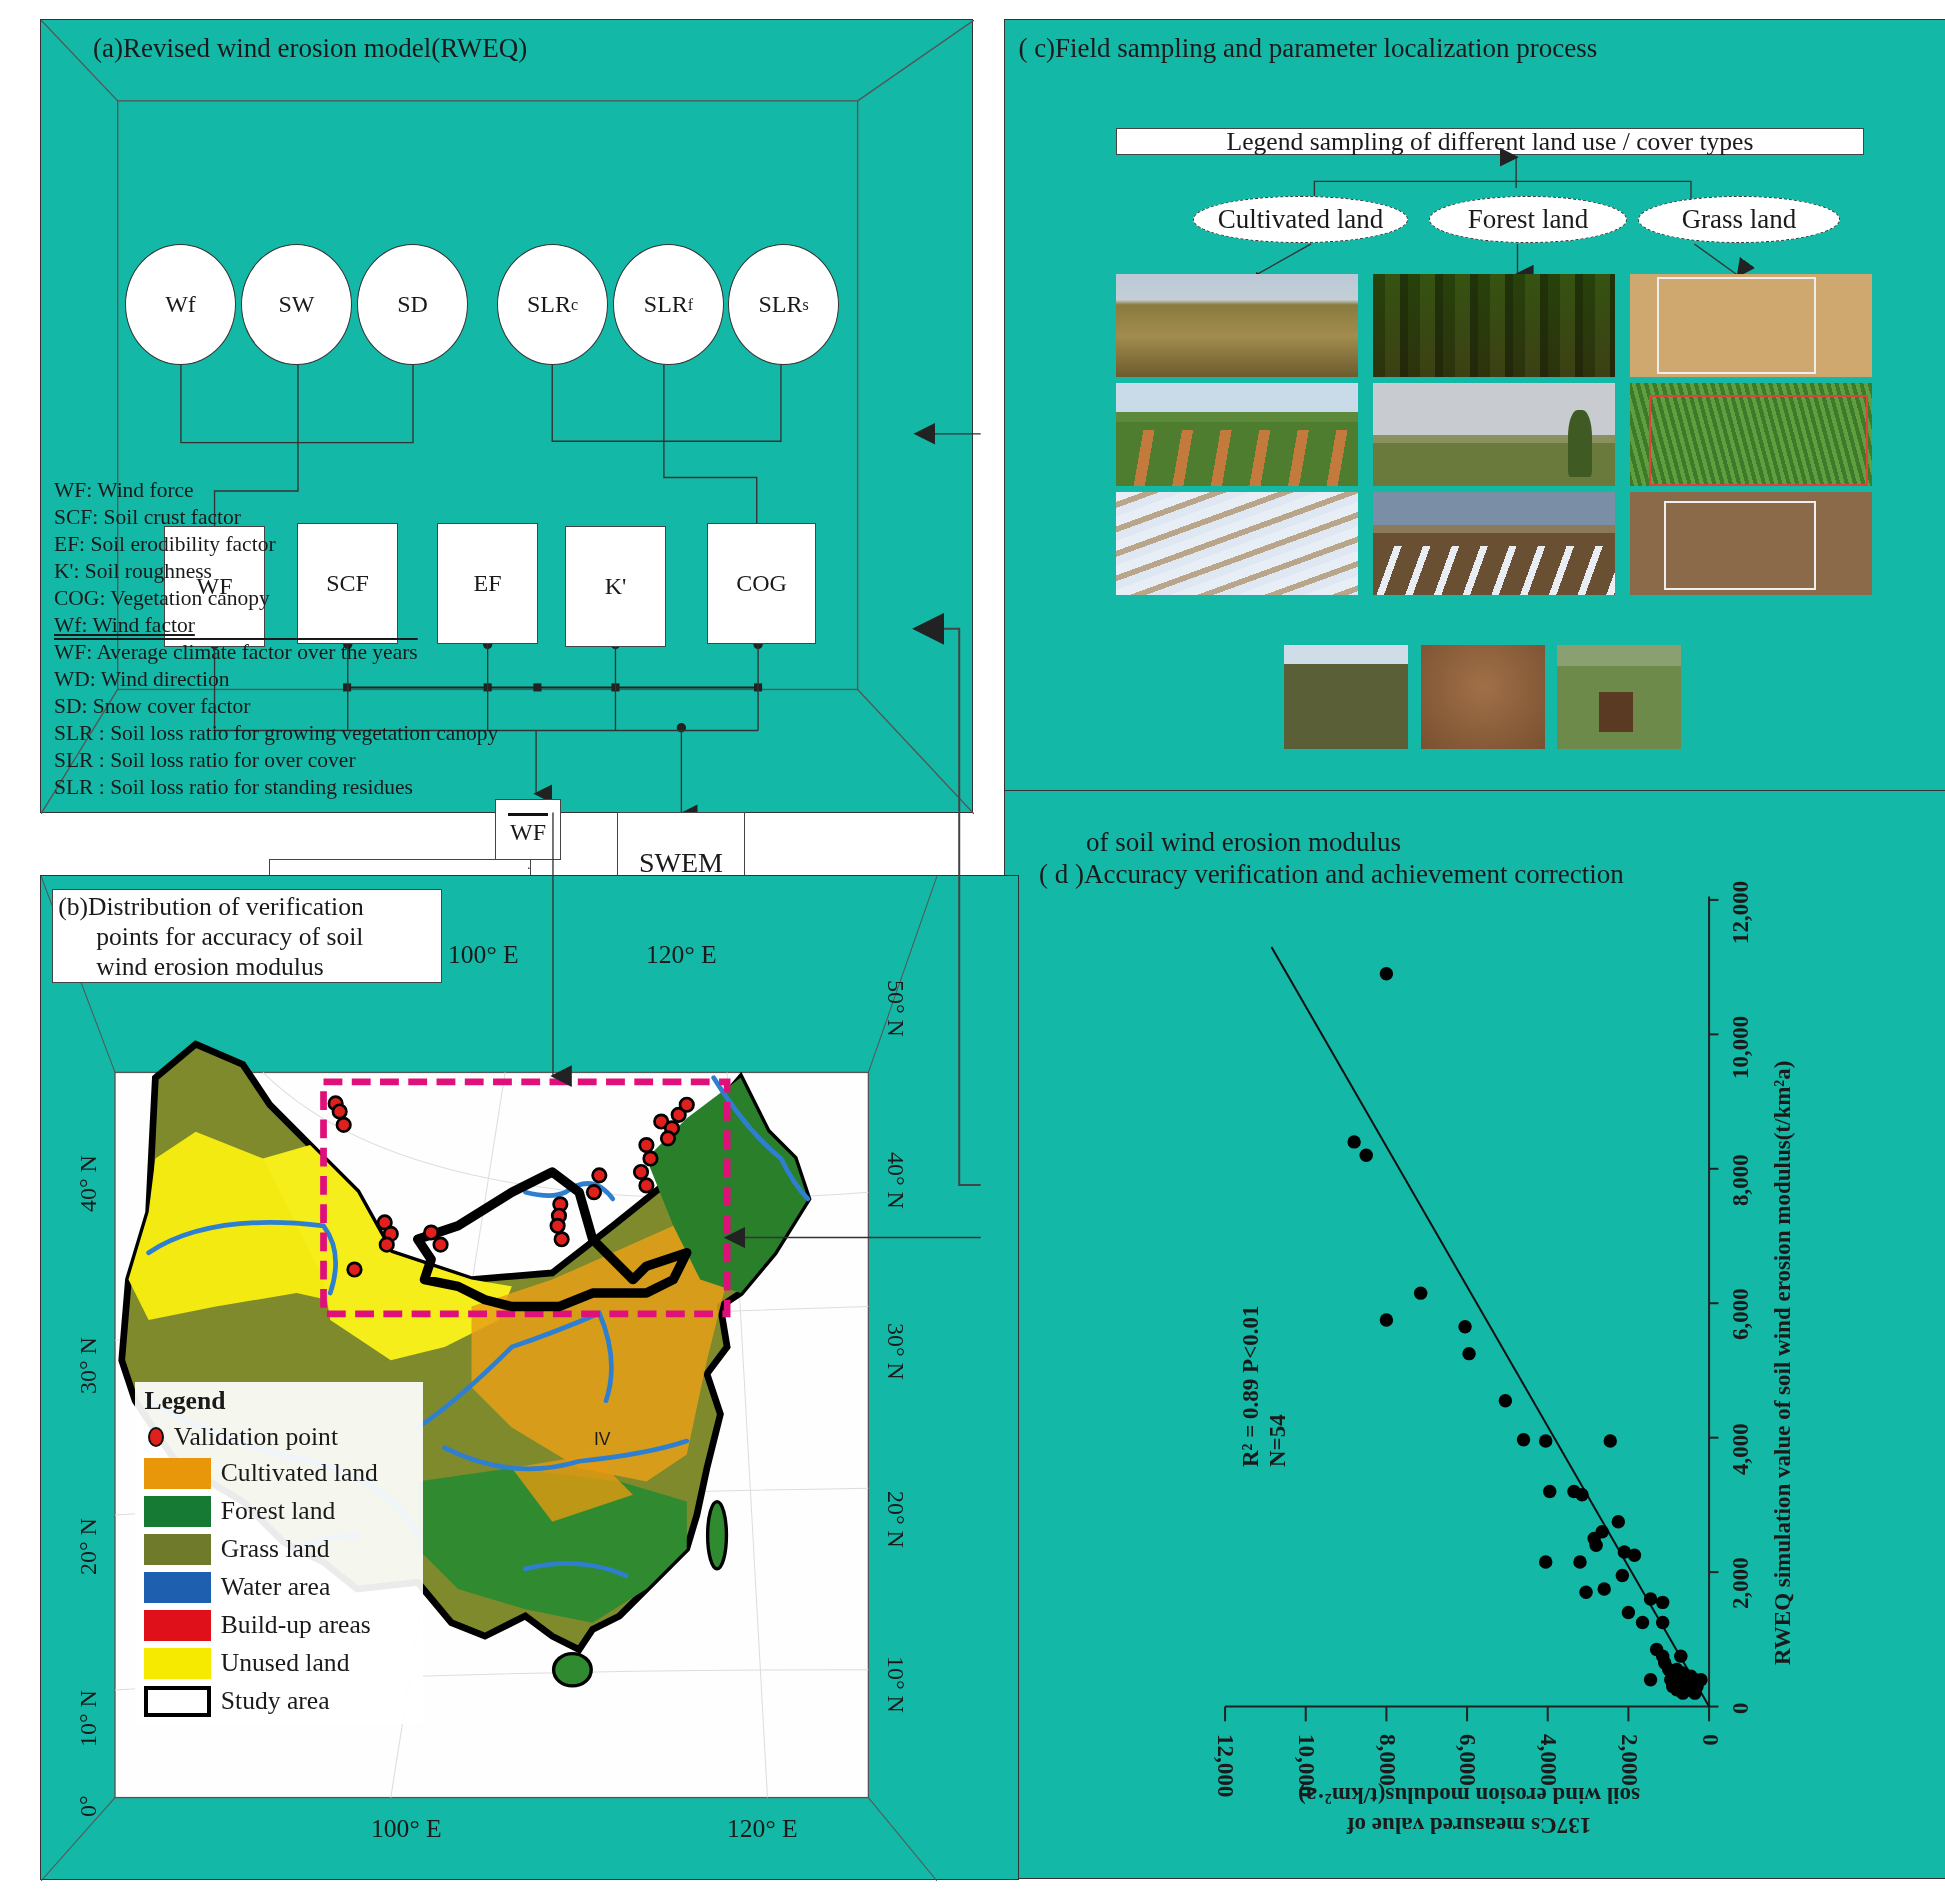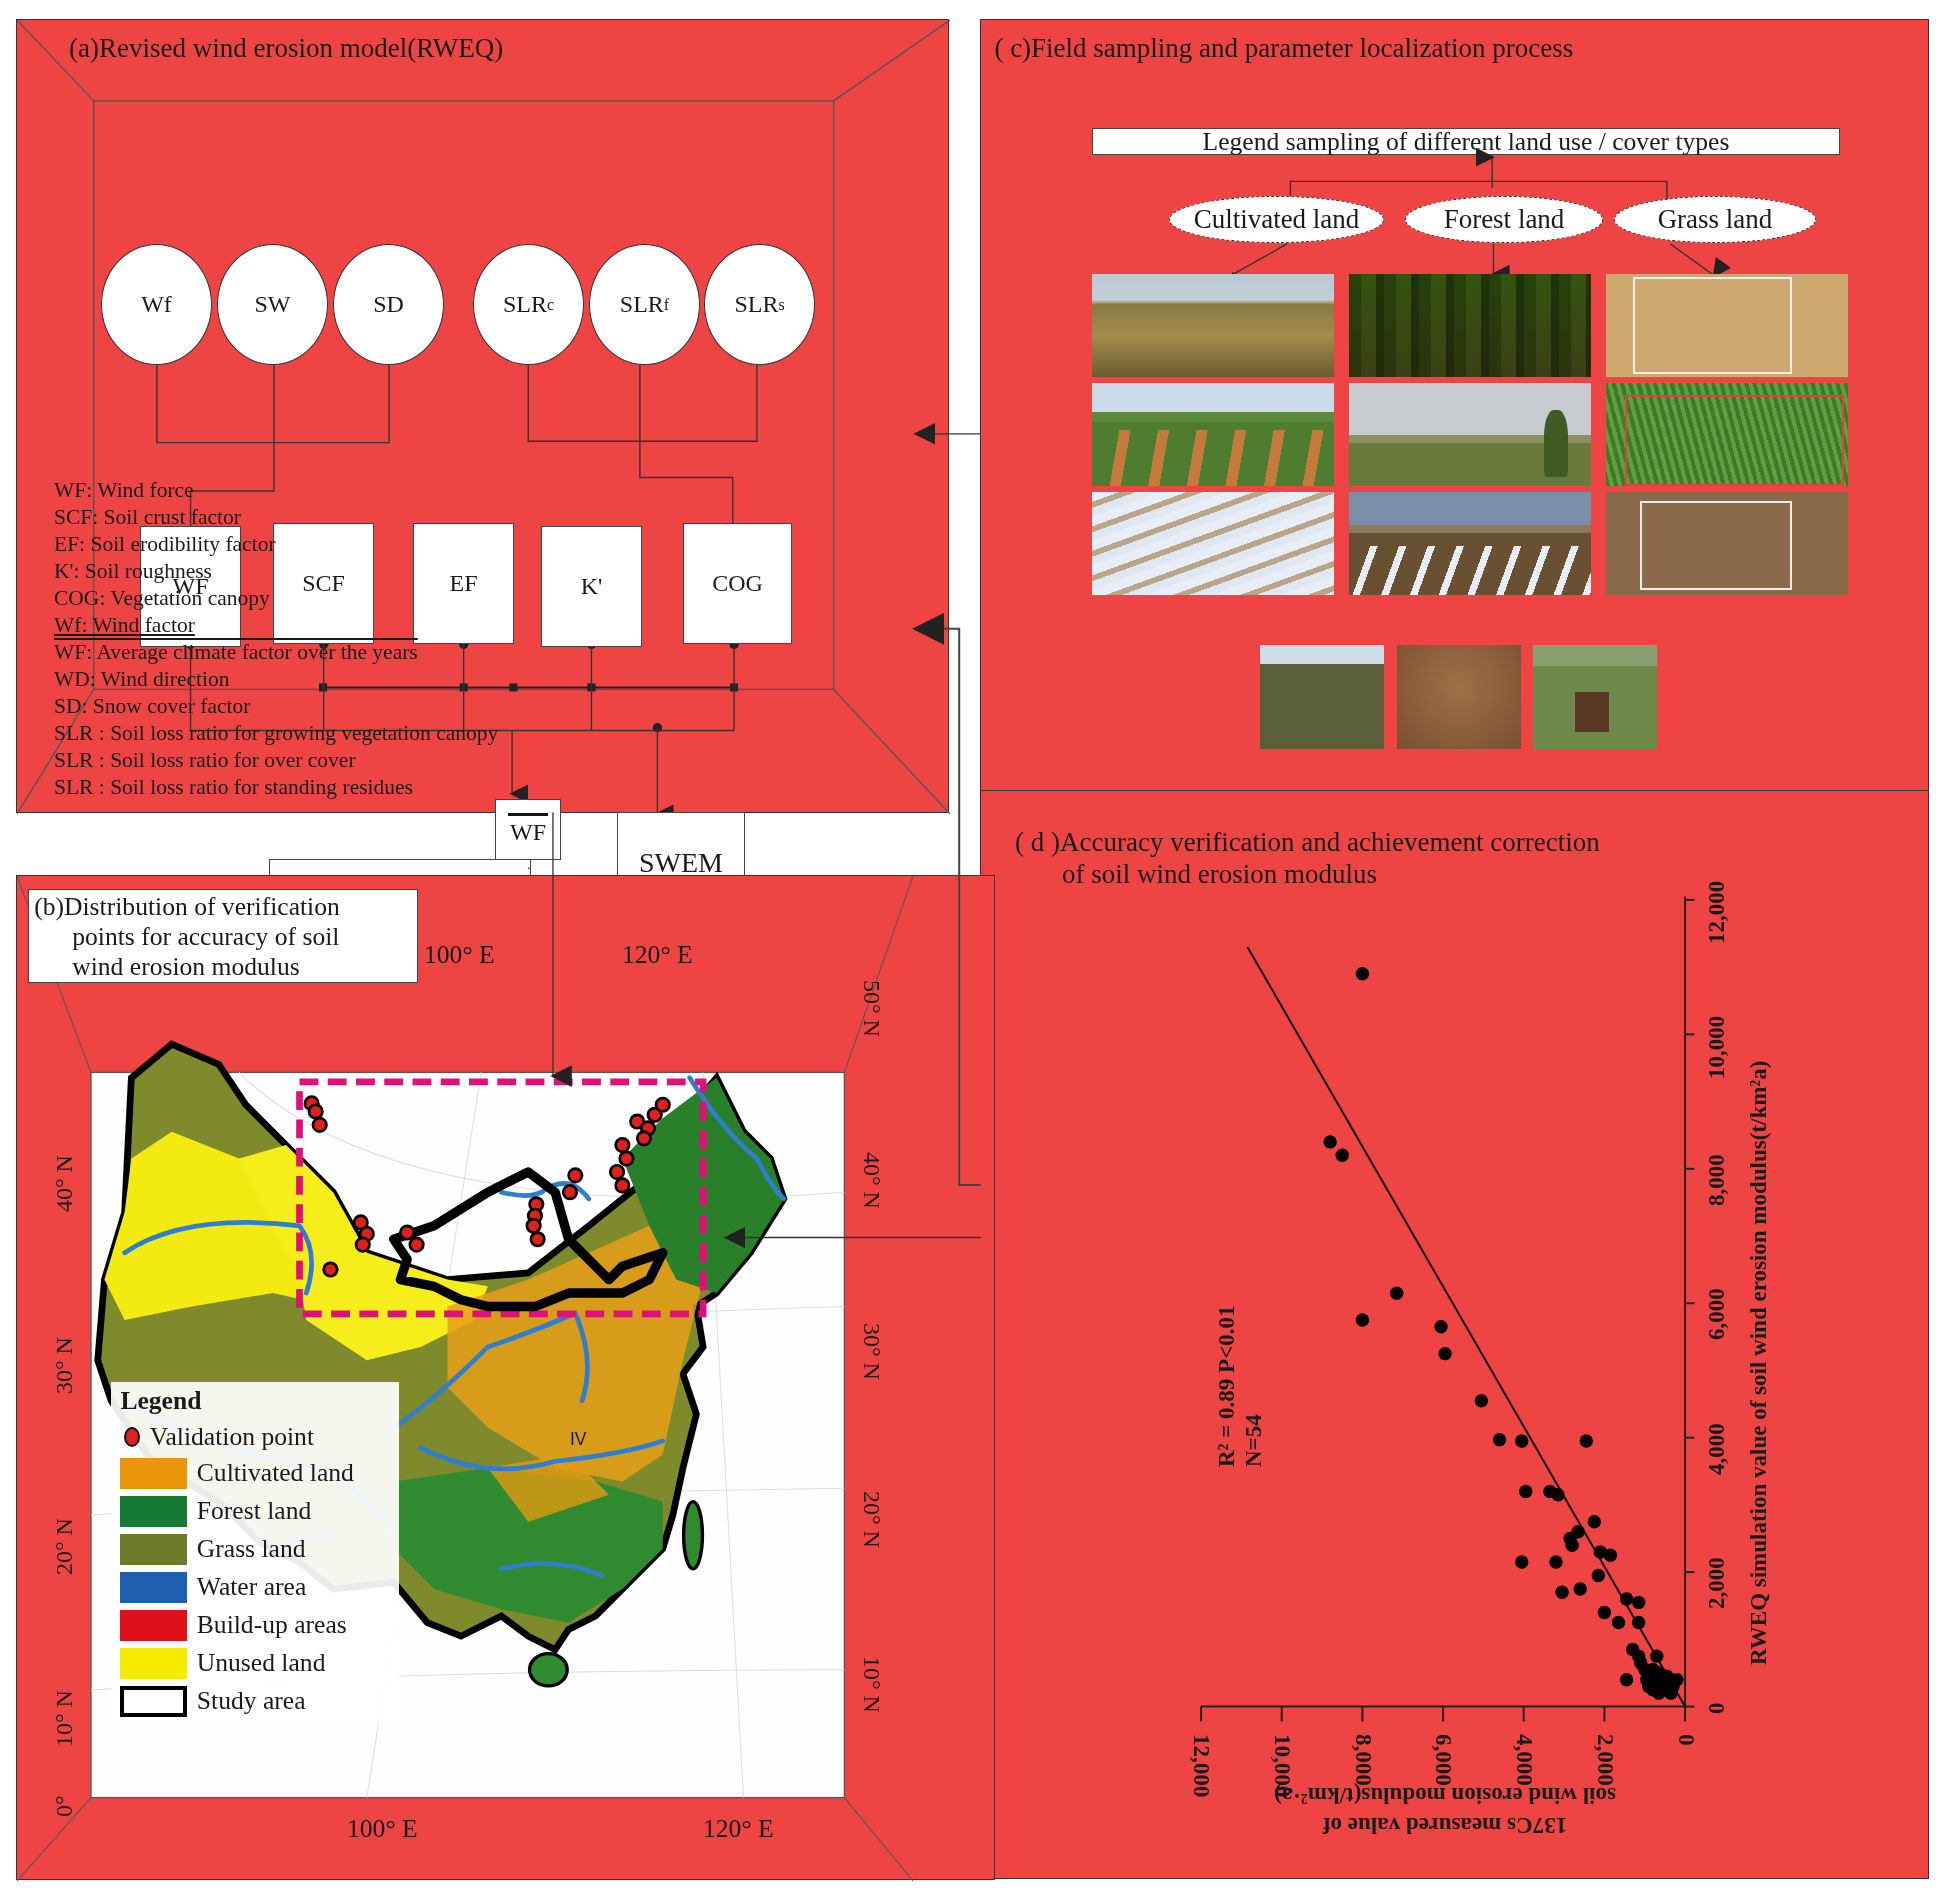--- a/index.html
+++ b/index.html
@@ -1,18 +1,18 @@
 <!DOCTYPE html>
 <html style="font-size:10.8px"><head>
 <meta charset="utf-8">
 <style>
   html,body{margin:0;padding:0;background:#ffffff;}
   body{width:1946px;height:1898px;position:relative;overflow:hidden;font-family:"Liberation Serif","DejaVu Serif",serif;color:#1a1a1a;}
   .abs{position:absolute;}
-  .panel{position:absolute;border:1.3px solid #333;background:#ef4444;box-sizing:border-box;}
+  .panel{position:absolute;border:1.3px solid #333;background:#14b8a6;box-sizing:border-box;margin-left:24px;}
   .ptitle{position:absolute;font-size:27px;white-space:nowrap;}
   .oval{position:absolute;border:1.3px solid #333;border-radius:50%;display:flex;align-items:center;justify-content:center;font-size:24px;background:#fff;box-sizing:border-box;}
   .box{position:absolute;border:1.3px solid #444;display:flex;align-items:center;justify-content:center;font-size:24px;background:#fff;box-sizing:border-box;}
   .leg-line{font-size:21.5px;line-height:27px;white-space:nowrap;}
   .photo{position:absolute;box-sizing:border-box;}
   .legend-item{display:flex;align-items:center;height:38px;font-size:25.6px;}
   .swatch{width:67px;height:31px;margin-right:9.4px;}
   .tick-lbl{position:absolute;font-size:23px;font-weight:bold;white-space:nowrap;}
   svg{position:absolute;left:0;top:0;}
 </style>
@@ -170,22 +170,22 @@
 
   <div class="photo" style="left:279px;top:625px;width:124px;height:104px;background:linear-gradient(180deg,#cfdde8 0 18%,#5a5f38 18% 100%);"></div>
   <div class="photo" style="left:416px;top:625px;width:124px;height:104px;background:radial-gradient(ellipse at 50% 40%,#a07048,#7a5030);"></div>
   <div class="photo" style="left:552px;top:625px;width:124px;height:104px;background:linear-gradient(180deg,#8aa070 0 20%,#6e8a4a 20% 100%);">
     <div style="position:absolute;left:42px;top:47px;width:34px;height:40px;background:#5a3a22;"></div>
   </div>
 </div>
 
 <div class="panel" style="left:980px;top:790px;width:949px;height:1089px;">
   <div class="abs" style="left:34px;top:35px;font-size:27px;line-height:32px;">
+    <div style="padding-left:47px;">of soil wind erosion modulus</div>
     <div>( d )Accuracy verification and achievement correction</div>
-    <div style="padding-left:47px;">of soil wind erosion modulus</div>
   </div>
 
   <svg width="949" height="1089" id="scatter" viewBox="0 0 1411 1620">
 
     <line x1="1047" y1="157" x2="1047" y2="1362" stroke="#222" stroke-width="3"></line>
     <line x1="327" y1="1362" x2="1047" y2="1362" stroke="#222" stroke-width="3"></line>
     <g id="yticks" stroke="#222" stroke-width="3">
         <line x1="1047" x2="1061" y1="1362" y2="1362"></line>
         <line x1="1047" x2="1061" y1="1162" y2="1162"></line>
         <line x1="1047" x2="1061" y1="962" y2="962"></line>

